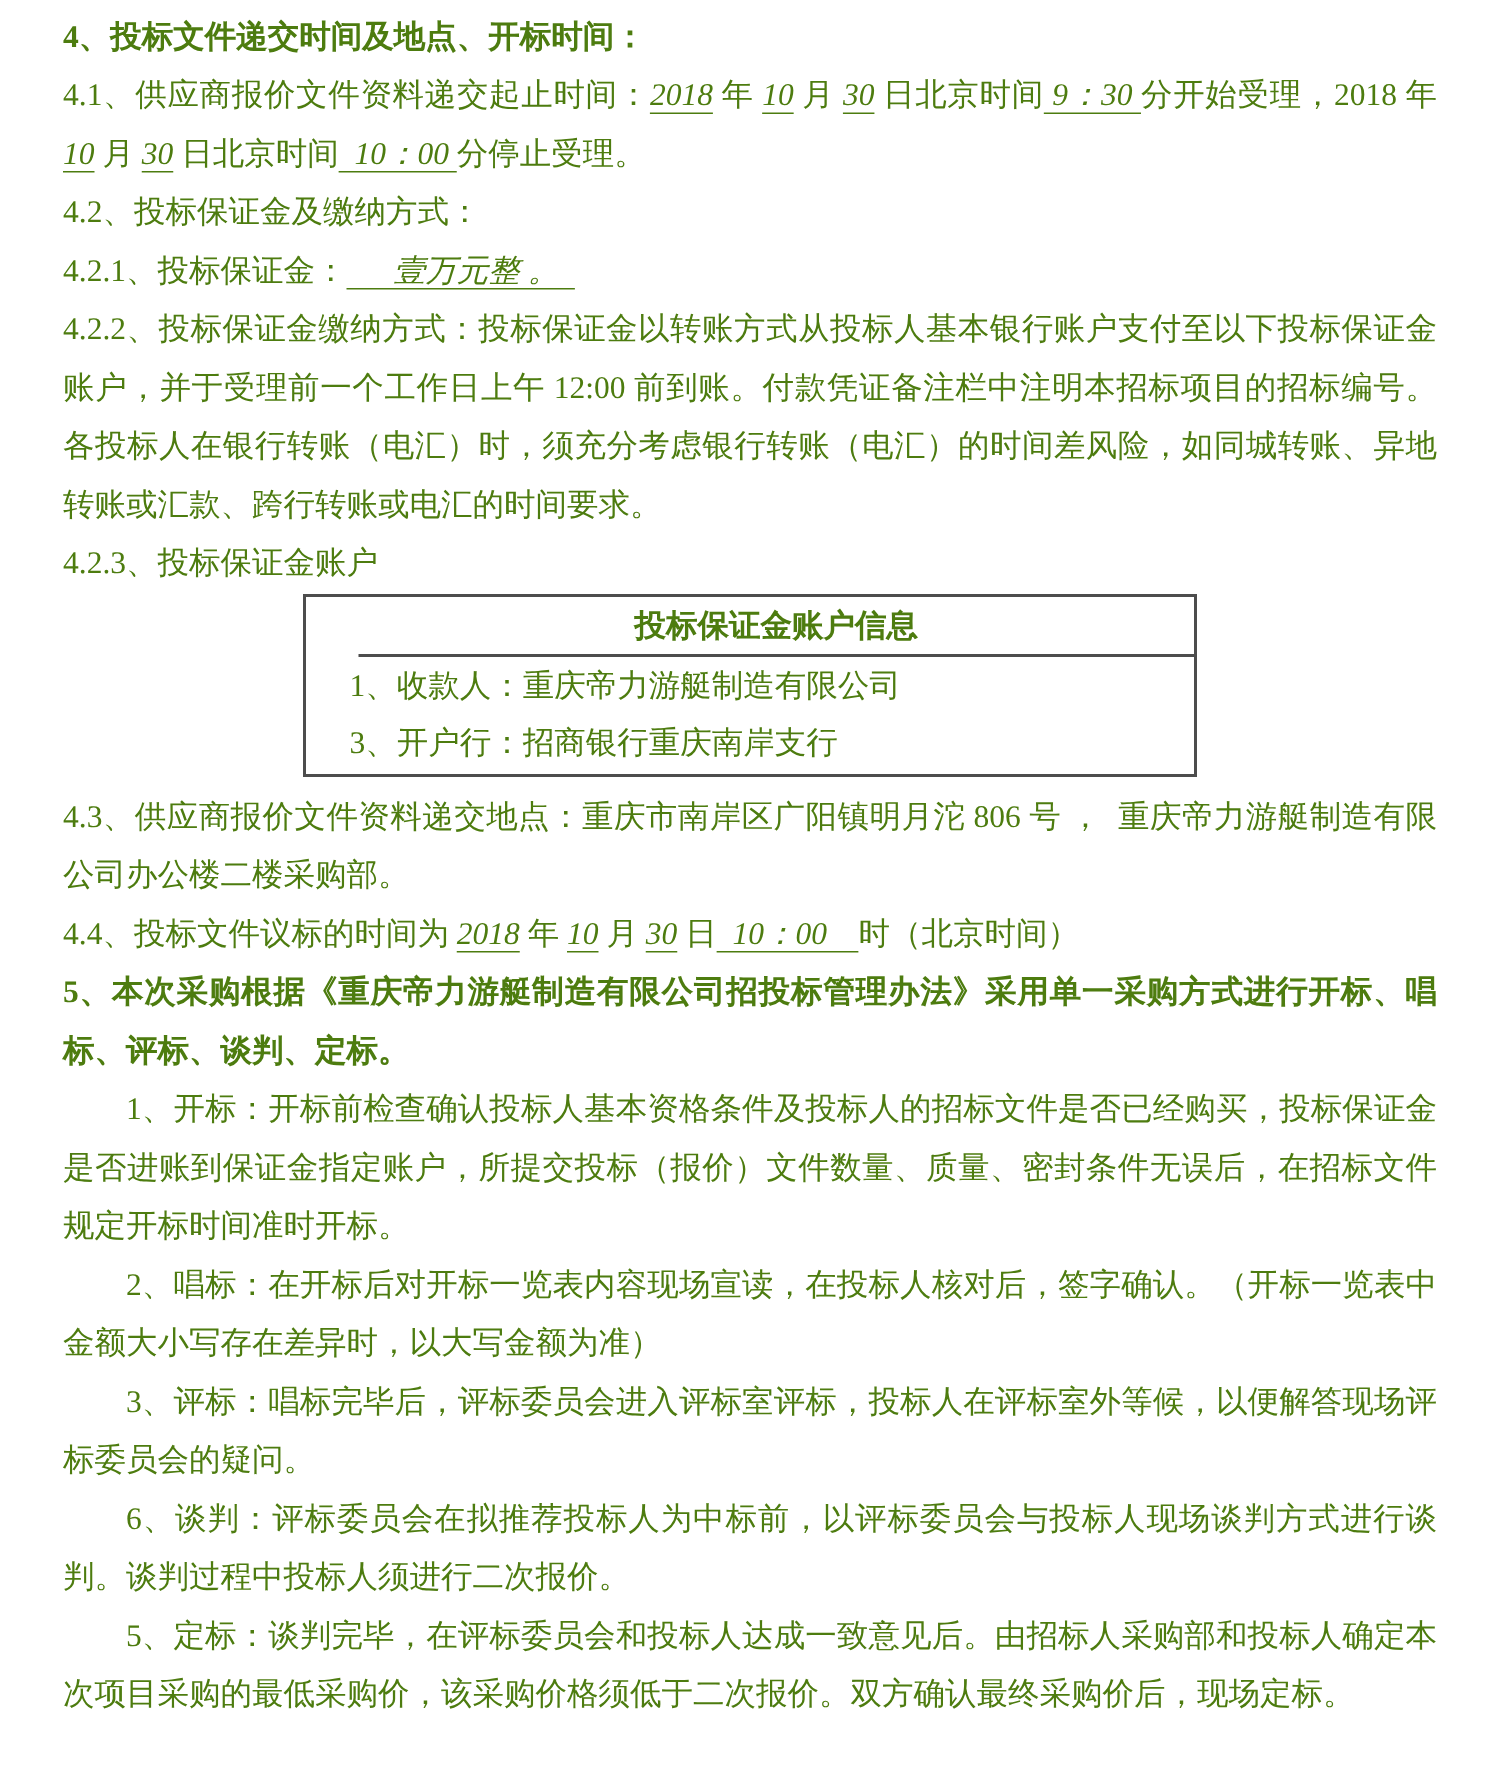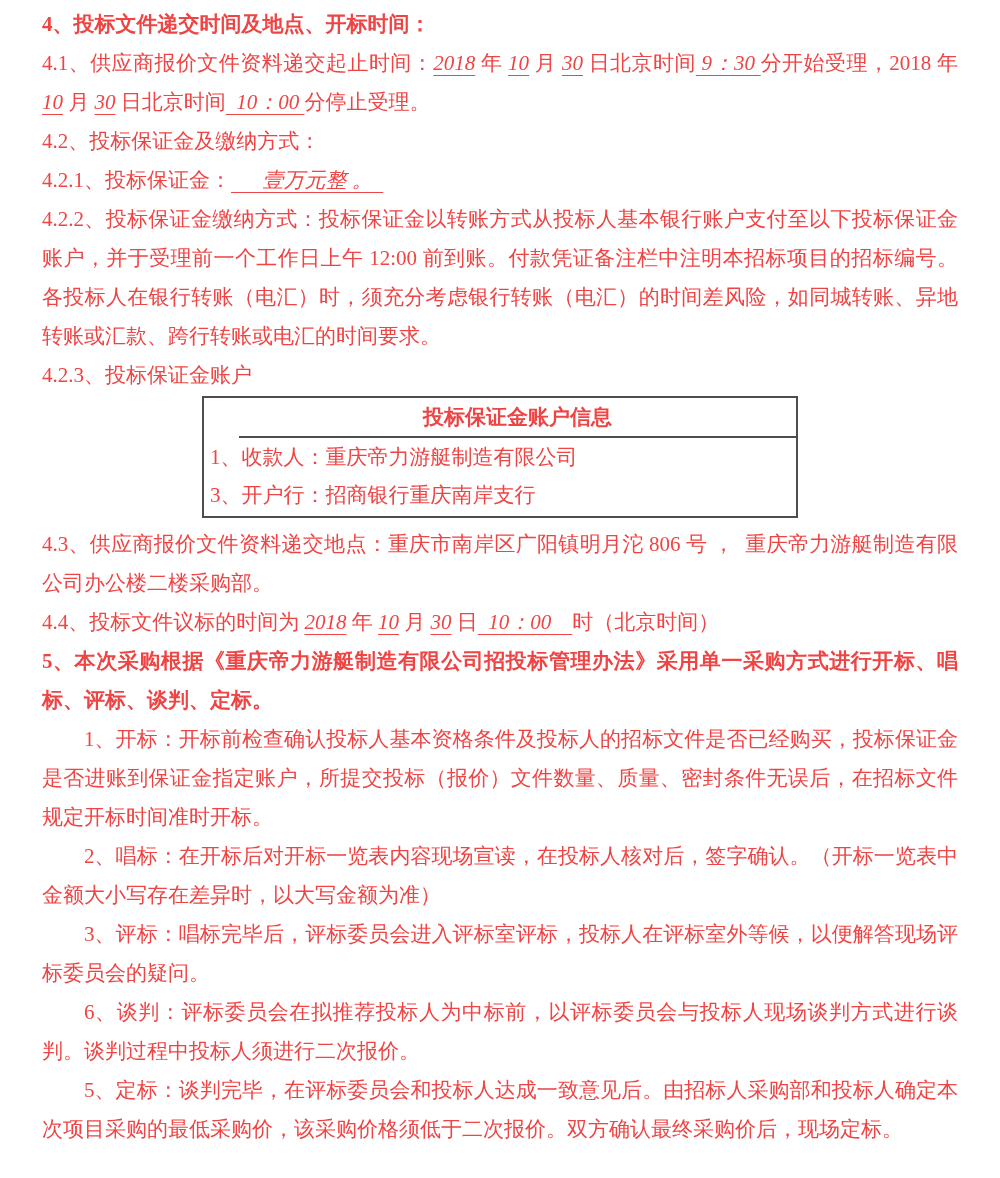--- a/index.html
+++ b/index.html
@@ -5,21 +5,21 @@
   html, body { margin: 0; padding: 0; background: #ffffff; }
   .page {
     width: 1000px;
     height: 1178px;
     box-sizing: border-box;
     background: #ffffff;
     padding: 5px 42px 0 42px;
     overflow: hidden;
     font-family: "Liberation Serif", "DejaVu Serif", serif;
     font-size: 21px;
-    color: #ef4444;
+    color: #4d7c0f;
   }
   .doc p {
     margin: 0;
     line-height: 39px;
     text-align: justify;
   }
   .doc p.bold { font-weight: bold; }
   .doc p.indent { text-indent: 2em; }
   .run { white-space: pre-wrap; }
   .u {
@@ -38,21 +38,21 @@
     height: 38px;
     line-height: 38px;
     text-align: center;
     font-weight: bold;
     border-bottom: 2px solid #4d4d4d;
     margin-left: 35px;
   }
   .acct-body { padding: 0 0 2px 0; }
   .acct-row {
     line-height: 38px;
-    padding-left: 6px;
+    padding-left: 29px;
     white-space: pre-wrap;
   }
 </style>
 </head>
 <body>
 
 <div class="page">
   <div class="doc">
       <p class="bold "><span class="run">4、投标文件递交时间及地点、开标时间：</span></p>
       <p class=""><span class="run">4.1、供应商报价文件资料递交起止时间：</span><span class="run u">2018</span><span class="run"> 年 </span><span class="run u">10</span><span class="run"> 月 </span><span class="run u">30</span><span class="run"> 日北京时间</span><span class="run u"> 9：30 </span><span class="run">分开始受理，2018 年 </span><span class="run u">10</span><span class="run"> 月 </span><span class="run u">30</span><span class="run"> 日北京时间</span><span class="run u">  10：00 </span><span class="run">分停止受理。</span></p>

